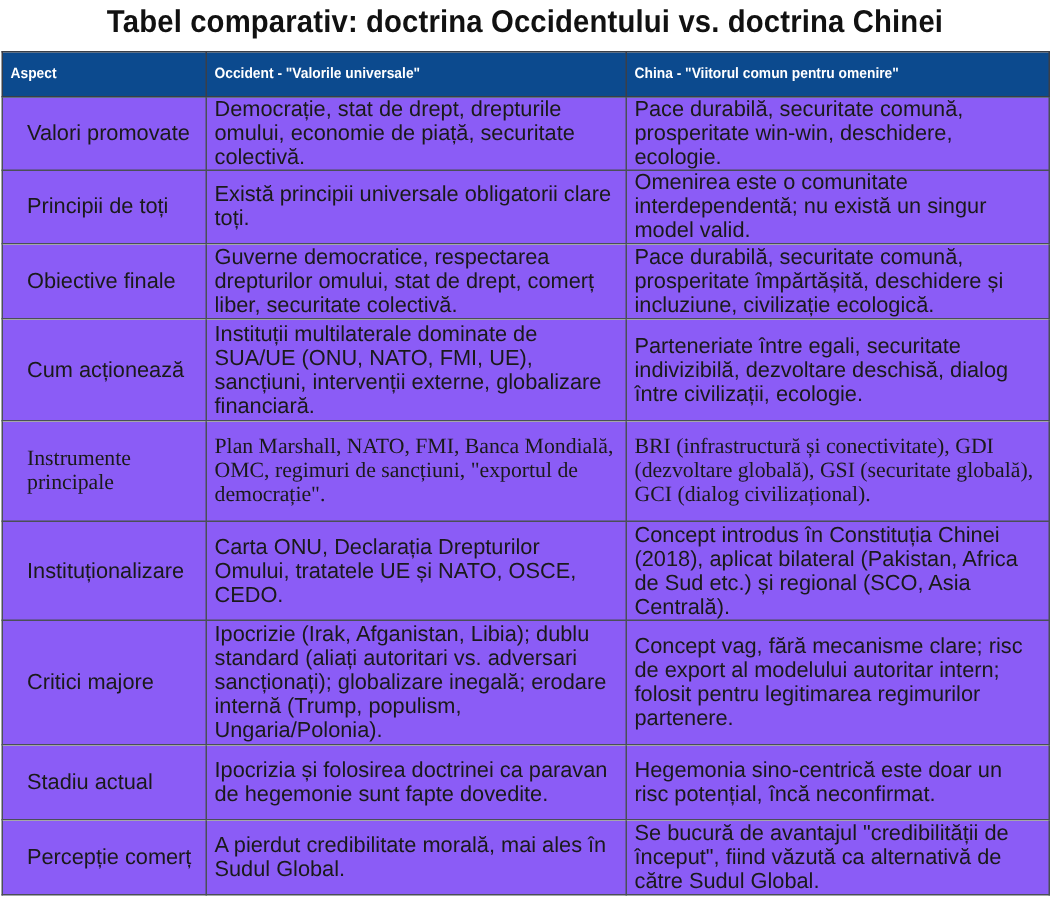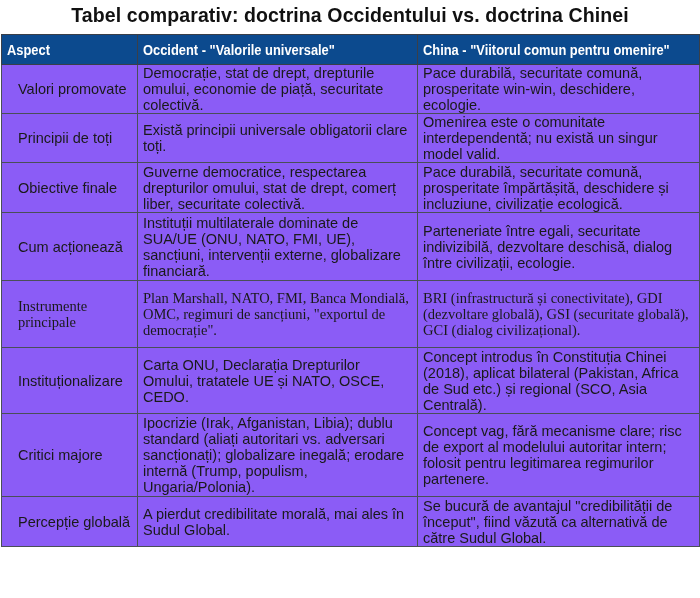--- a/index.html
+++ b/index.html
@@ -37,21 +37,21 @@
       border-collapse: collapse;
       table-layout: fixed;
     }
     table.cmp col.c1 { width: 136px; }
     table.cmp col.c2 { width: 280px; }
     table.cmp col.c3 { width: 282px; }
     table.cmp th {
       background: #0c4a8e;
       color: #ffffff;
       font-weight: bold;
-      font-size: 14px;
+      font-size: 10px;
       line-height: 14px;
       text-align: left;
       vertical-align: middle;
       padding: 1px 5px 0 5px;
       border: 1px solid #3a3f48;
       height: 28px;
     }
     table.cmp th span {
       display: inline-block;
       transform: scaleX(0.92);
@@ -134,19 +134,24 @@
     <tr class="r6">
       <td class="aspect">Instituționalizare</td>
       <td>Carta ONU, Declarația Drepturilor Omului, tratatele UE și NATO, OSCE, CEDO.</td>
       <td>Concept introdus în Constituția Chinei (2018), aplicat bilateral (Pakistan, Africa de Sud etc.) și regional (SCO, Asia Centrală).</td>
     </tr>
     <tr class="r7">
       <td class="aspect">Critici majore</td>
       <td>Ipocrizie (Irak, Afganistan, Libia); dublu standard (aliați autoritari vs. adversari sancționați); globalizare inegală; erodare internă (Trump, populism, Ungaria/Polonia).</td>
       <td>Concept vag, fără mecanisme clare; risc de export al modelului autoritar intern; folosit pentru legitimarea regimurilor partenere.</td>
     </tr>
+    <tr class="r8">
+      <td class="aspect">Stadiu actual</td>
+      <td>Ipocrizia și folosirea doctrinei ca paravan de hegemonie sunt fapte dovedite.</td>
+      <td>Hegemonia sino-centrică este doar un risc potențial, încă neconfirmat.</td>
+    </tr>
     <tr class="r9">
-      <td class="aspect">Percepție globală</td>
+      <td class="aspect">Percepție comerț</td>
       <td>A pierdut credibilitate morală, mai ales în Sudul Global.</td>
       <td>Se bucură de avantajul "credibilității de început", fiind văzută ca alternativă de către Sudul Global.</td>
     </tr>
   </tbody>
 </table>
 
 </body></html>

